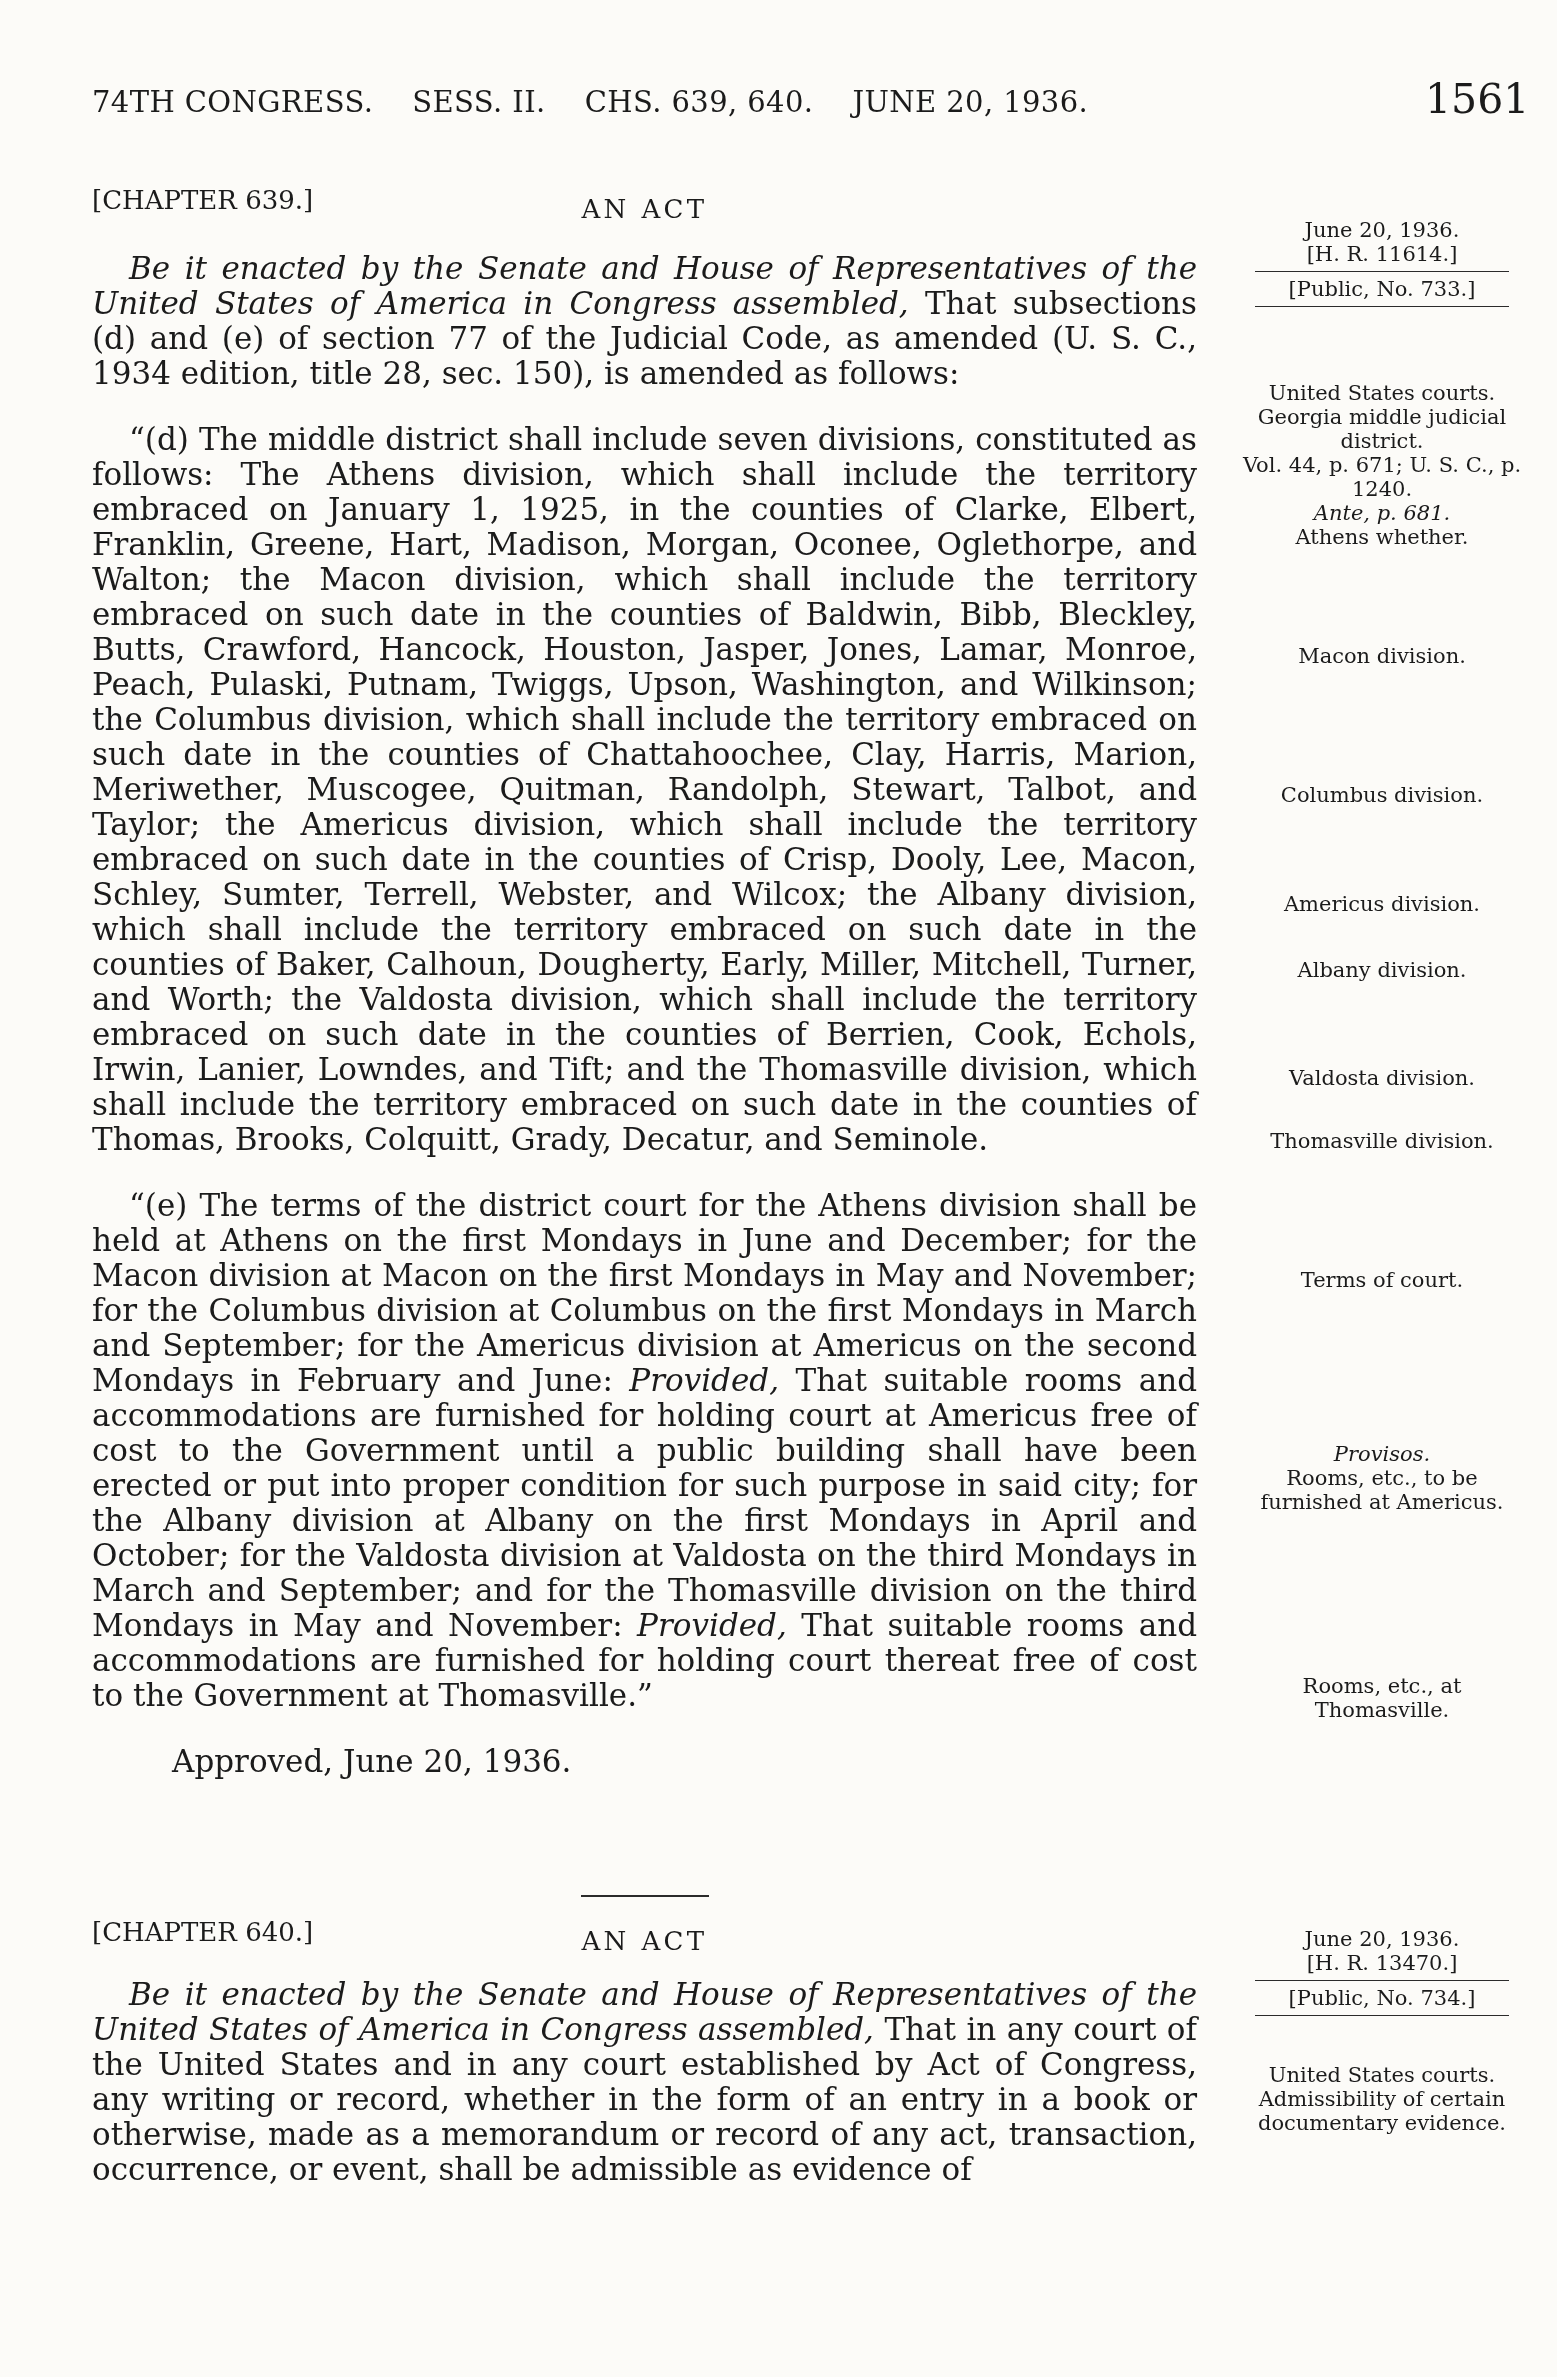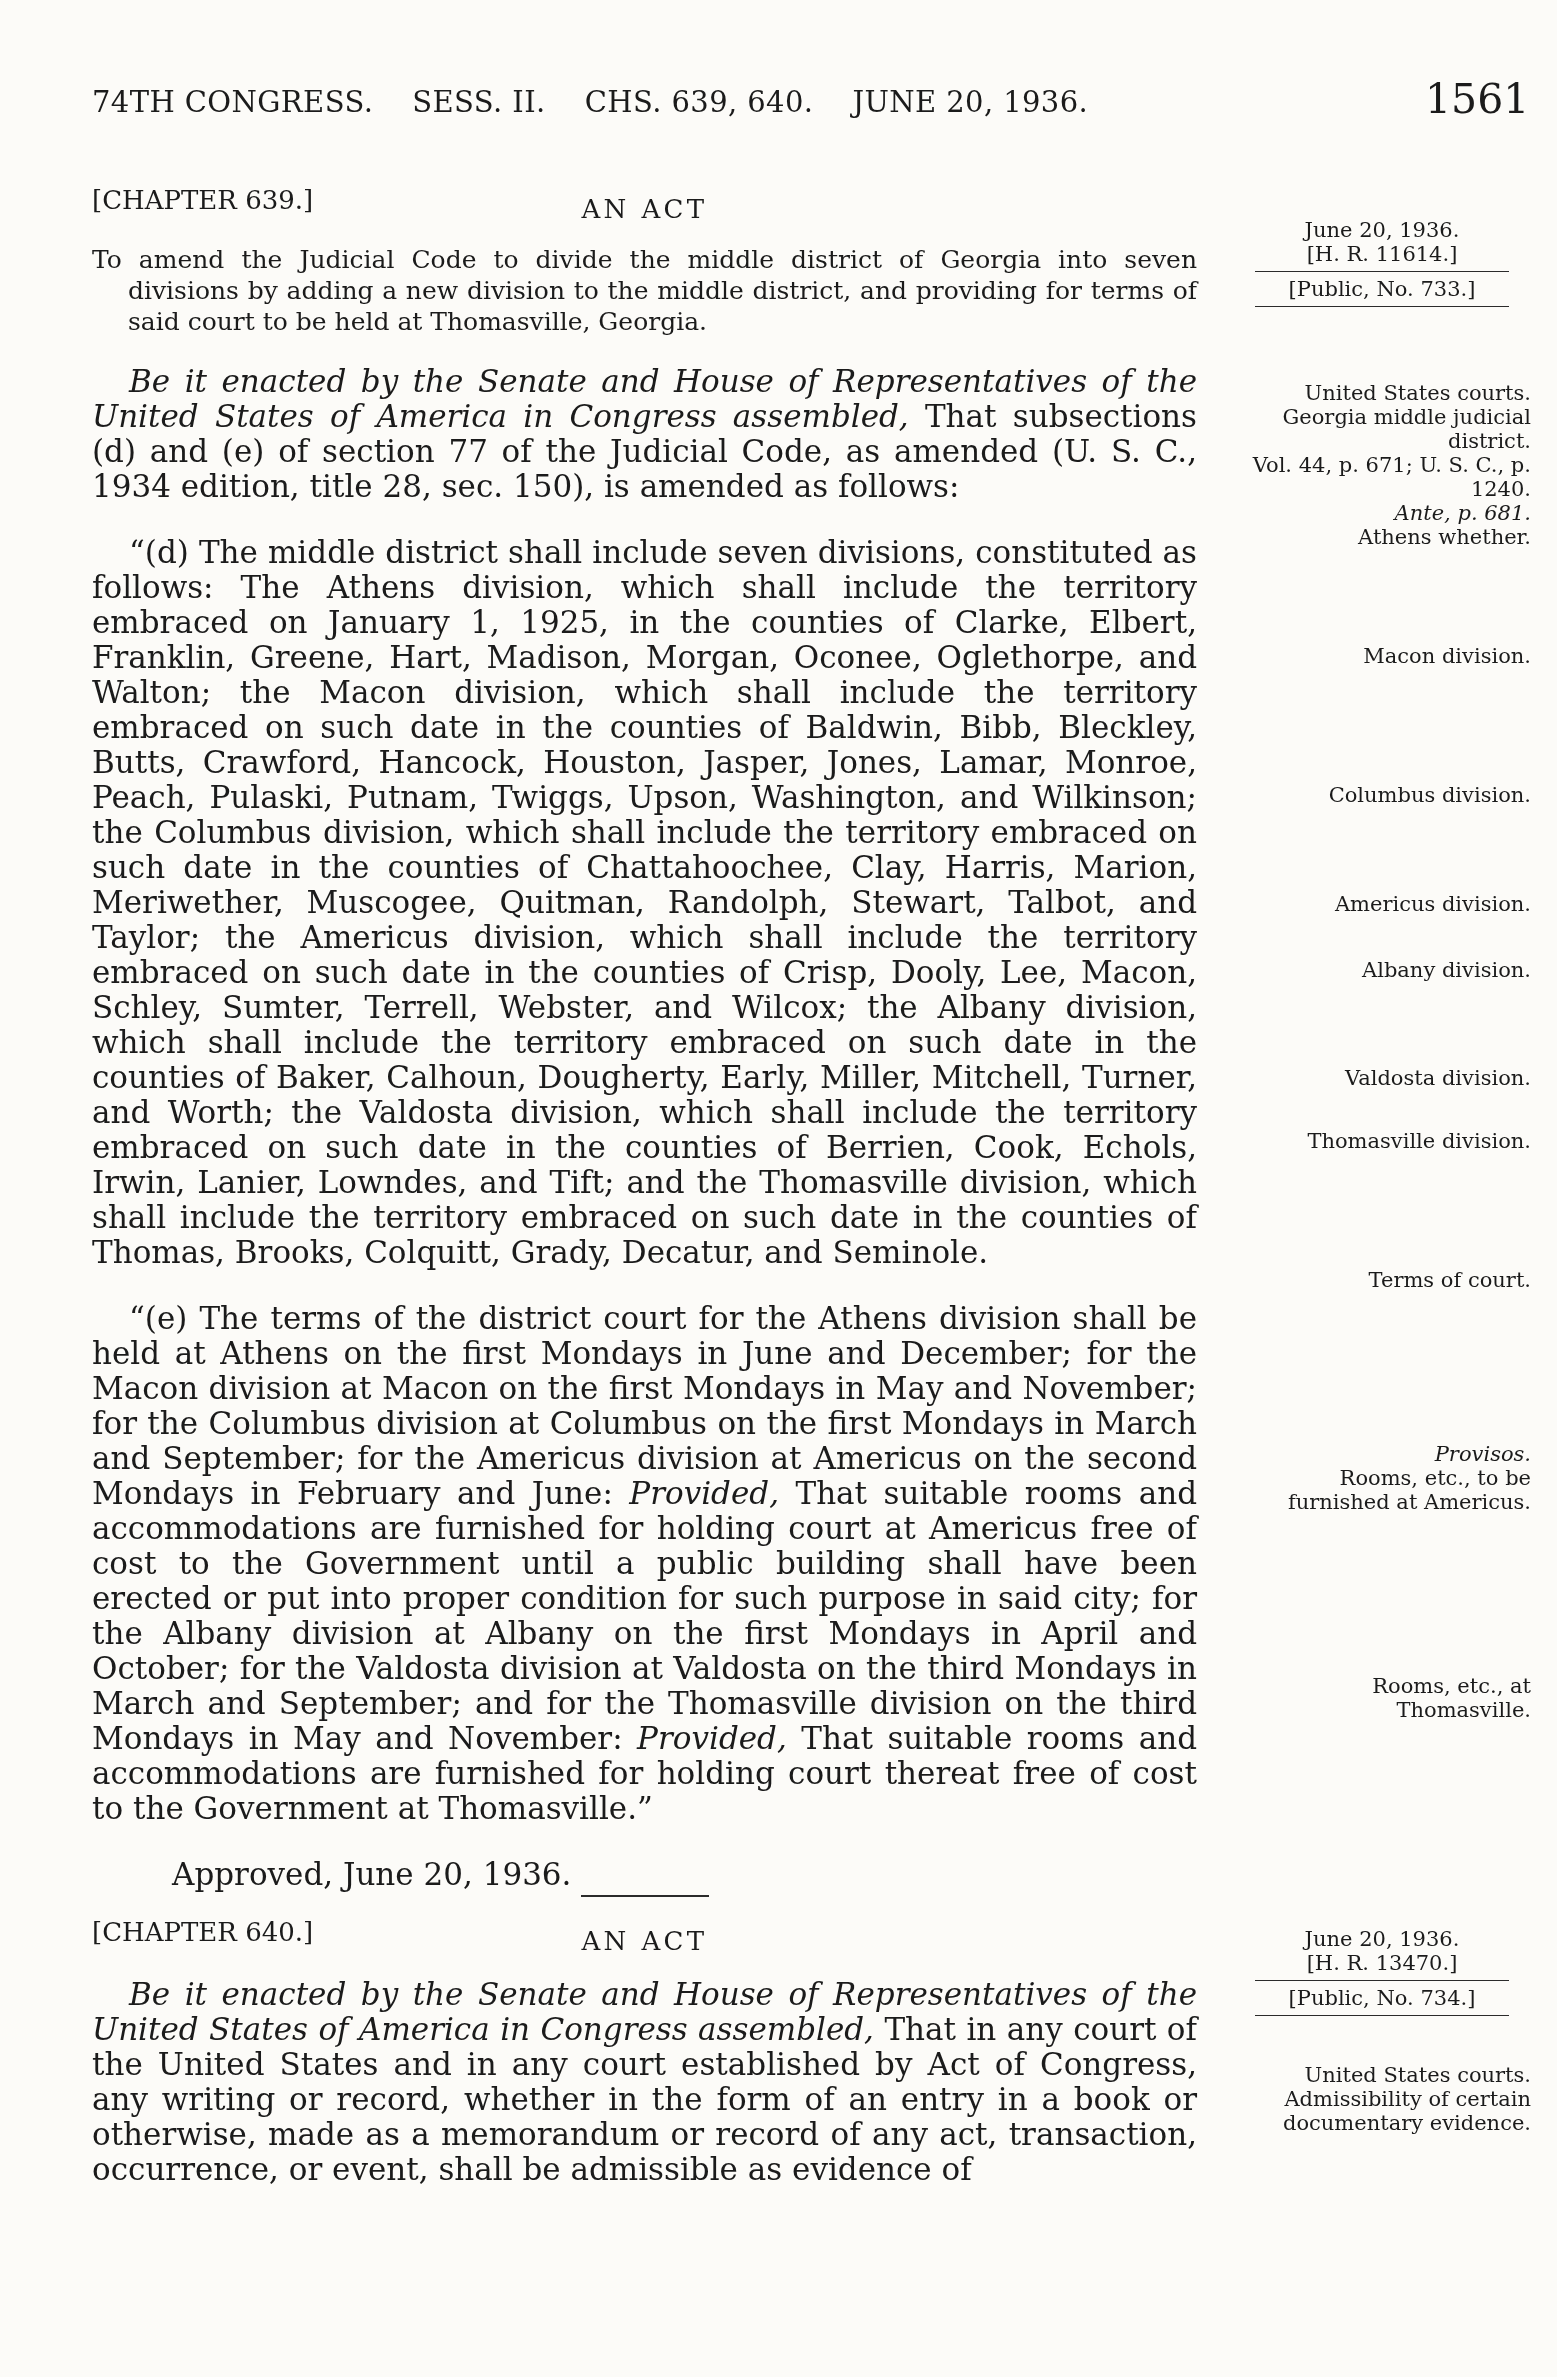--- a/index.html
+++ b/index.html
@@ -59,21 +59,21 @@
   }
   .section640 .body-par { margin-top: 20.4px; }
 
   
   .mnote {
     position: absolute;
     left: 1233px;
     width: 298px;
     font-size: 21px;
     line-height: 24px;
-    text-align: right;
+    text-align: center;
   }
   .mnote.center { text-align: center; }
   .mnote .rule { border-top: 1.7px solid #2b2b2b; margin: 5.1px 22px; }
   .mnote .sub { margin: 0; }
 </style>
 </head>
 <body>
 
 <div class="page">
 
@@ -86,21 +86,20 @@
     </div>
     <span class="page-number">1561</span>
   </div>
 
   <div class="main-col">
     <div class="chapter-heading">
       <span class="chapter-label">[CHAPTER 639.]</span>
       <span class="an-act">AN ACT</span>
     </div>
 
-    <div class="preamble">To amend the Judicial Code to divide the middle district of Georgia into seven divisions by adding a new division to the middle district, and providing for terms of said court to be held at Thomasville, Georgia.</div>
 
     <p class="body-par"><span class="it">Be it enacted by the Senate and House of Representatives of the United States of America in Congress assembled,</span><span> That subsections (d) and (e) of section 77 of the Judicial Code, as amended (U. S. C., 1934 edition, title 28, sec. 150), is amended as follows:</span></p>
 
     <p class="body-par cont">“(d) The middle district shall include seven divisions, constituted as follows: The Athens division, which shall include the territory embraced on January 1, 1925, in the counties of Clarke, Elbert, Franklin, Greene, Hart, Madison, Morgan, Oconee, Oglethorpe, and Walton; the Macon division, which shall include the territory embraced on such date in the counties of Baldwin, Bibb, Bleckley, Butts, Crawford, Hancock, Houston, Jasper, Jones, Lamar, Monroe, Peach, Pulaski, Putnam, Twiggs, Upson, Washington, and Wilkinson; the Columbus division, which shall include the territory embraced on such date in the counties of Chattahoochee, Clay, Harris, Marion, Meriwether, Muscogee, Quitman, Randolph, Stewart, Talbot, and Taylor; the Americus division, which shall include the territory embraced on such date in the counties of Crisp, Dooly, Lee, Macon, Schley, Sumter, Terrell, Webster, and Wilcox; the Albany division, which shall include the territory embraced on such date in the counties of Baker, Calhoun, Dougherty, Early, Miller, Mitchell, Turner, and Worth; the Valdosta division, which shall include the territory embraced on such date in the counties of Berrien, Cook, Echols, Irwin, Lanier, Lowndes, and Tift; and the Thomasville division, which shall include the territory embraced on such date in the counties of Thomas, Brooks, Colquitt, Grady, Decatur, and Seminole.</p>
 
     <p class="body-par cont"><span>“(e) The terms of the district court for the Athens division shall be held at Athens on the first Mondays in June and December; for the Macon division at Macon on the first Mondays in May and November; for the Columbus division at Columbus on the first Mondays in March and September; for the Americus division at Americus on the second Mondays in February and June: </span><span class="it">Provided,</span><span> That suitable rooms and accommodations are furnished for holding court at Americus free of cost to the Government until a public building shall have been erected or put into proper condition for such purpose in said city; for the Albany division at Albany on the first Mondays in April and October; for the Valdosta division at Valdosta on the third Mondays in March and September; and for the Thomasville division on the third Mondays in May and November: </span><span class="it">Provided,</span><span> That suitable rooms and accommodations are furnished for holding court thereat free of cost to the Government at Thomasville.”</span></p>
 
     <p class="approved">Approved, June 20, 1936.</p>
   </div>
 

